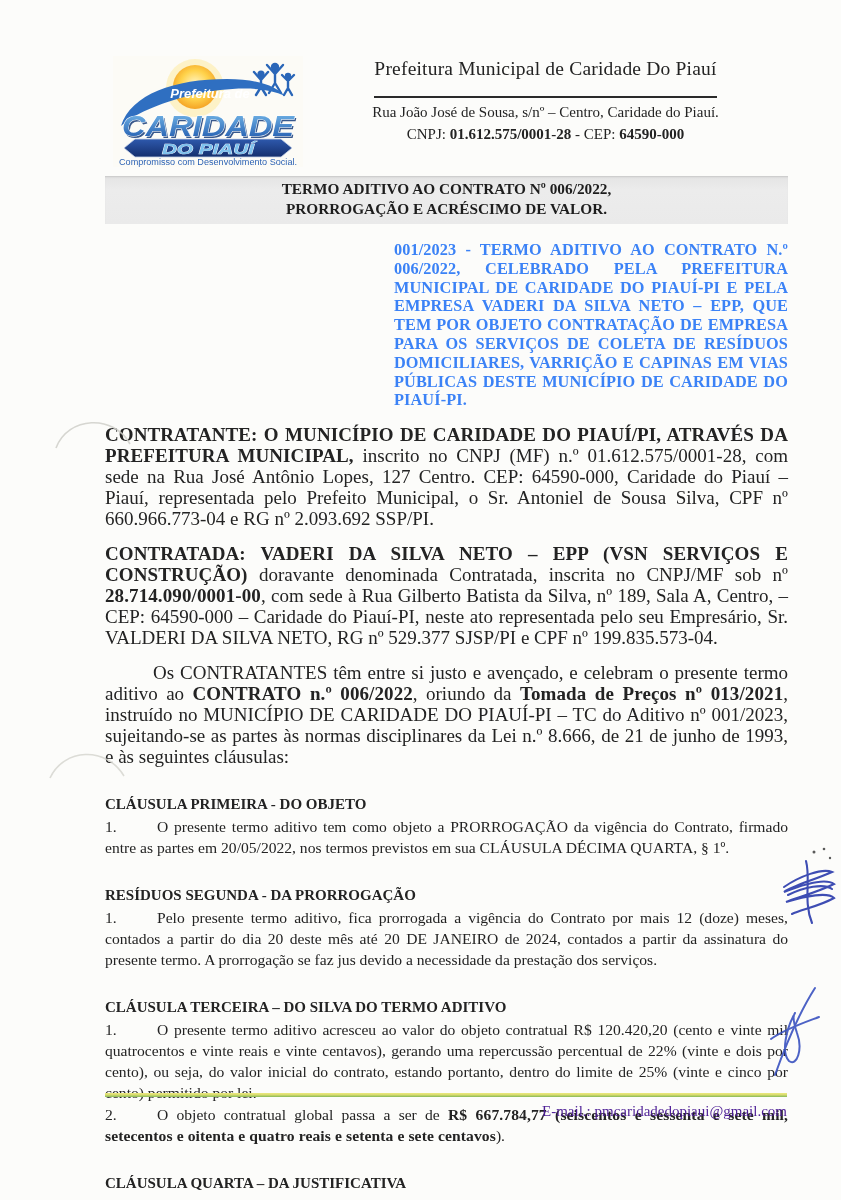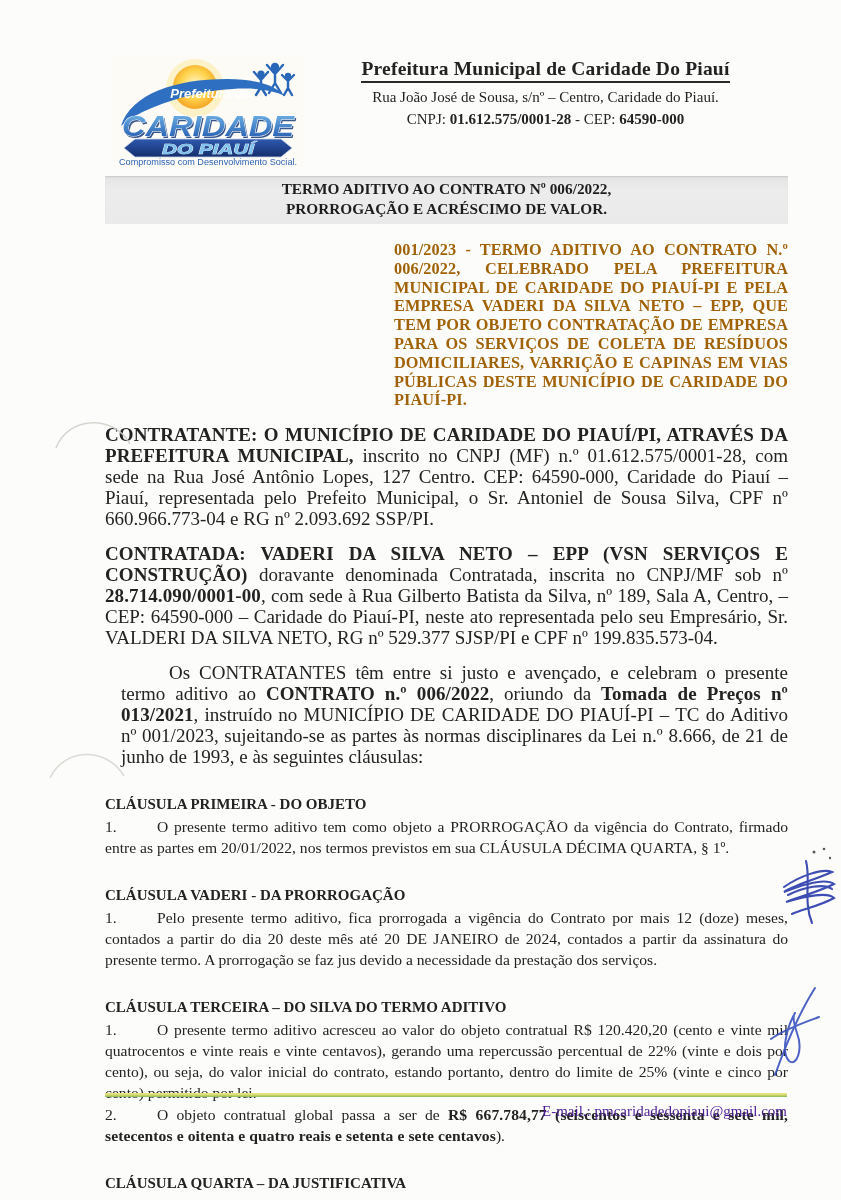--- a/index.html
+++ b/index.html
@@ -9,43 +9,43 @@
     font-family:"Liberation Serif","DejaVu Serif",serif;
   }
   .content { position:absolute; left:105px; top:0; width:683px; }
 
   
   .header-row { display:flex; align-items:flex-start; margin-top:56px; }
   .logo-box { flex:none; width:190px; height:111px; margin-left:8px; }
   .logo-box svg { display:block; }
   .header-text { flex:1; text-align:center; padding-top:2px; font-size:15px; line-height:22px; }
   .header-title {
-    display:inline-block; font-size:19.5px; font-weight:bold; letter-spacing:0.2px;
-    border-bottom:2px solid #2a2a2a; padding-bottom:1px; margin-bottom:3px; white-space:nowrap;
+    display:inline-block; font-size:19.5px; font-weight:normal; letter-spacing:0.2px;
+    border-bottom:2px solid #2a2a2a; padding-bottom:16px; margin-bottom:3px; white-space:nowrap;
   }
   .hline { white-space:nowrap;text-align:center; }
   .strike { text-decoration:line-through; }
 
   
   .title-band {
     margin-top:9px; padding:3px 14px 5px; text-align:center;
     background:linear-gradient(180deg,#e4e4e4 0%, #ececec 30%, #eaeaea 100%);
     box-shadow: inset 0 2px 2px -1px #c6c6c6;
     font-weight:bold; font-size:15.3px; line-height:20px; color:#1d1d1d;
   }
 
   
   .preamble {
     width:394px; margin:17px 0 0 auto; text-align:justify;
-    font-weight:bold; font-size:16.3px; line-height:18.8px; color:#a16207;
+    font-weight:bold; font-size:16.3px; line-height:18.8px; color:#3b82f6;
   }
 
   .para { margin:14px 0 0 0; text-align:justify; font-size:19px; line-height:21px; }
   .para b, .item b, .preamble { letter-spacing:0.1px; }
-  .indent { text-indent:48px;margin-left:16px; }
+  .indent { text-indent:48px; }
   .clause-head { margin:27px 0 0 0; font-weight:bold; font-size:15px; line-height:21px; }
   .item { margin:1px 0 0 0; text-align:justify; font-size:15.6px; line-height:21px; }
   .num { display:inline-block; width:52px; }
 
   
   .footer-line {
     position:absolute; left:105px; top:1093px; width:682px; height:4px;
     background:linear-gradient(180deg,#ece97f 0%, #d8db6e 45%, #85b959 100%);
   }
   .footer-email { position:absolute; right:54px; top:1103px; font-size:15px; color:#4c1d95;margin-left:36px; }
@@ -112,23 +112,23 @@
 
     <div class="preamble">001/2023 - TERMO ADITIVO AO CONTRATO N.º 006/2022, CELEBRADO PELA PREFEITURA MUNICIPAL DE CARIDADE DO PIAUÍ-PI E PELA EMPRESA VADERI DA SILVA NETO – EPP, QUE TEM POR OBJETO CONTRATAÇÃO DE EMPRESA PARA OS SERVIÇOS DE COLETA DE RESÍDUOS DOMICILIARES, VARRIÇÃO E CAPINAS EM VIAS PÚBLICAS DESTE MUNICÍPIO DE CARIDADE DO PIAUÍ-PI.</div>
 
     <p class="para"><b>CONTRATANTE: O MUNICÍPIO DE CARIDADE DO PIAUÍ/PI, ATRAVÉS DA PREFEITURA MUNICIPAL,</b><span> inscrito no CNPJ (MF) n.º 01.612.575/0001-28, com sede na Rua José Antônio Lopes, 127 Centro. CEP: 64590-000, Caridade do Piauí – Piauí, representada pelo Prefeito Municipal, o Sr. Antoniel de Sousa Silva, CPF nº 660.966.773-04 e RG nº 2.093.692 SSP/PI.</span></p>
 
     <p class="para"><b>CONTRATADA: VADERI DA SILVA NETO – EPP (VSN SERVIÇOS E CONSTRUÇÃO)</b><span> doravante denominada Contratada, inscrita no CNPJ/MF sob nº </span><b>28.714.090/0001-00</b><span>, com sede à Rua Gilberto Batista da Silva, nº 189, Sala A, Centro, – CEP: 64590-000 – Caridade do Piauí-PI, neste ato representada pelo seu Empresário, Sr. VALDERI DA SILVA NETO, RG nº 529.377 SJSP/PI e CPF nº 199.835.573-04.</span></p>
 
     <p class="para indent"><span>Os CONTRATANTES têm entre si justo e avençado, e celebram o presente termo aditivo ao </span><b>CONTRATO n.º 006/2022</b><span>, oriundo da </span><b>Tomada de Preços nº 013/2021</b><span>, instruído no MUNICÍPIO DE CARIDADE DO PIAUÍ-PI – TC do Aditivo nº 001/2023, sujeitando-se as partes às normas disciplinares da Lei n.º 8.666, de 21 de junho de 1993, e às seguintes cláusulas:</span></p>
 
     <p class="clause-head">CLÁUSULA PRIMEIRA - DO OBJETO</p>
-    <p class="item"><span class="num">1.</span><span>O presente termo aditivo tem como objeto a PRORROGAÇÃO da vigência do Contrato, firmado entre as partes em 20/01/2022, nos termos previstos em sua CLÁUSULA DÉCIMA QUARTA, § 1º.</span></p>
+    <p class="item"><span class="num">1.</span><span>O presente termo aditivo tem como objeto a PRORROGAÇÃO da vigência do Contrato, firmado entre as partes em 20/05/2022, nos termos previstos em sua CLÁUSULA DÉCIMA QUARTA, § 1º.</span></p>
 
-    <p class="clause-head">CLÁUSULA VADERI - DA PRORROGAÇÃO</p>
+    <p class="clause-head">RESÍDUOS SEGUNDA - DA PRORROGAÇÃO</p>
     <p class="item"><span class="num">1.</span><span>Pelo presente termo aditivo, fica prorrogada a vigência do Contrato por mais 12 (doze) meses, contados a partir do dia 20 deste mês até 20 DE JANEIRO de 2024, contados a partir da assinatura do presente termo. A prorrogação se faz jus devido a necessidade da prestação dos serviços.</span></p>
 
     <p class="clause-head">CLÁUSULA TERCEIRA – DO SILVA DO TERMO ADITIVO</p>
     <p class="item"><span class="num">1.</span><span>O presente termo aditivo acresceu ao valor do objeto contratual R$ 120.420,20 (cento e vinte mil quatrocentos e vinte reais e vinte centavos), gerando uma repercussão percentual de 22% (vinte e dois por cento), ou seja, do valor inicial do contrato, estando portanto, dentro do limite de 25% (vinte e cinco por cento) permitido por lei.</span></p>
     <p class="item"><span class="num">2.</span><span>O objeto contratual global passa a ser de </span><b>R$ 667.784,77 (seiscentos e sessenta e sete mil, setecentos e oitenta e quatro reais e setenta e sete centavos</b><span>).</span></p>
 
     <p class="clause-head">CLÁUSULA QUARTA – DA JUSTIFICATIVA</p>
     <p class="item"><span class="num">1.</span><span>Com fundamento no Princípio da Continuidade do Serviço Público, e considerando os motivos supervenientes ocorridos durante a execução da obra, fez-se necessário o presente aditivo contratual</span></p>
 
   </div>

